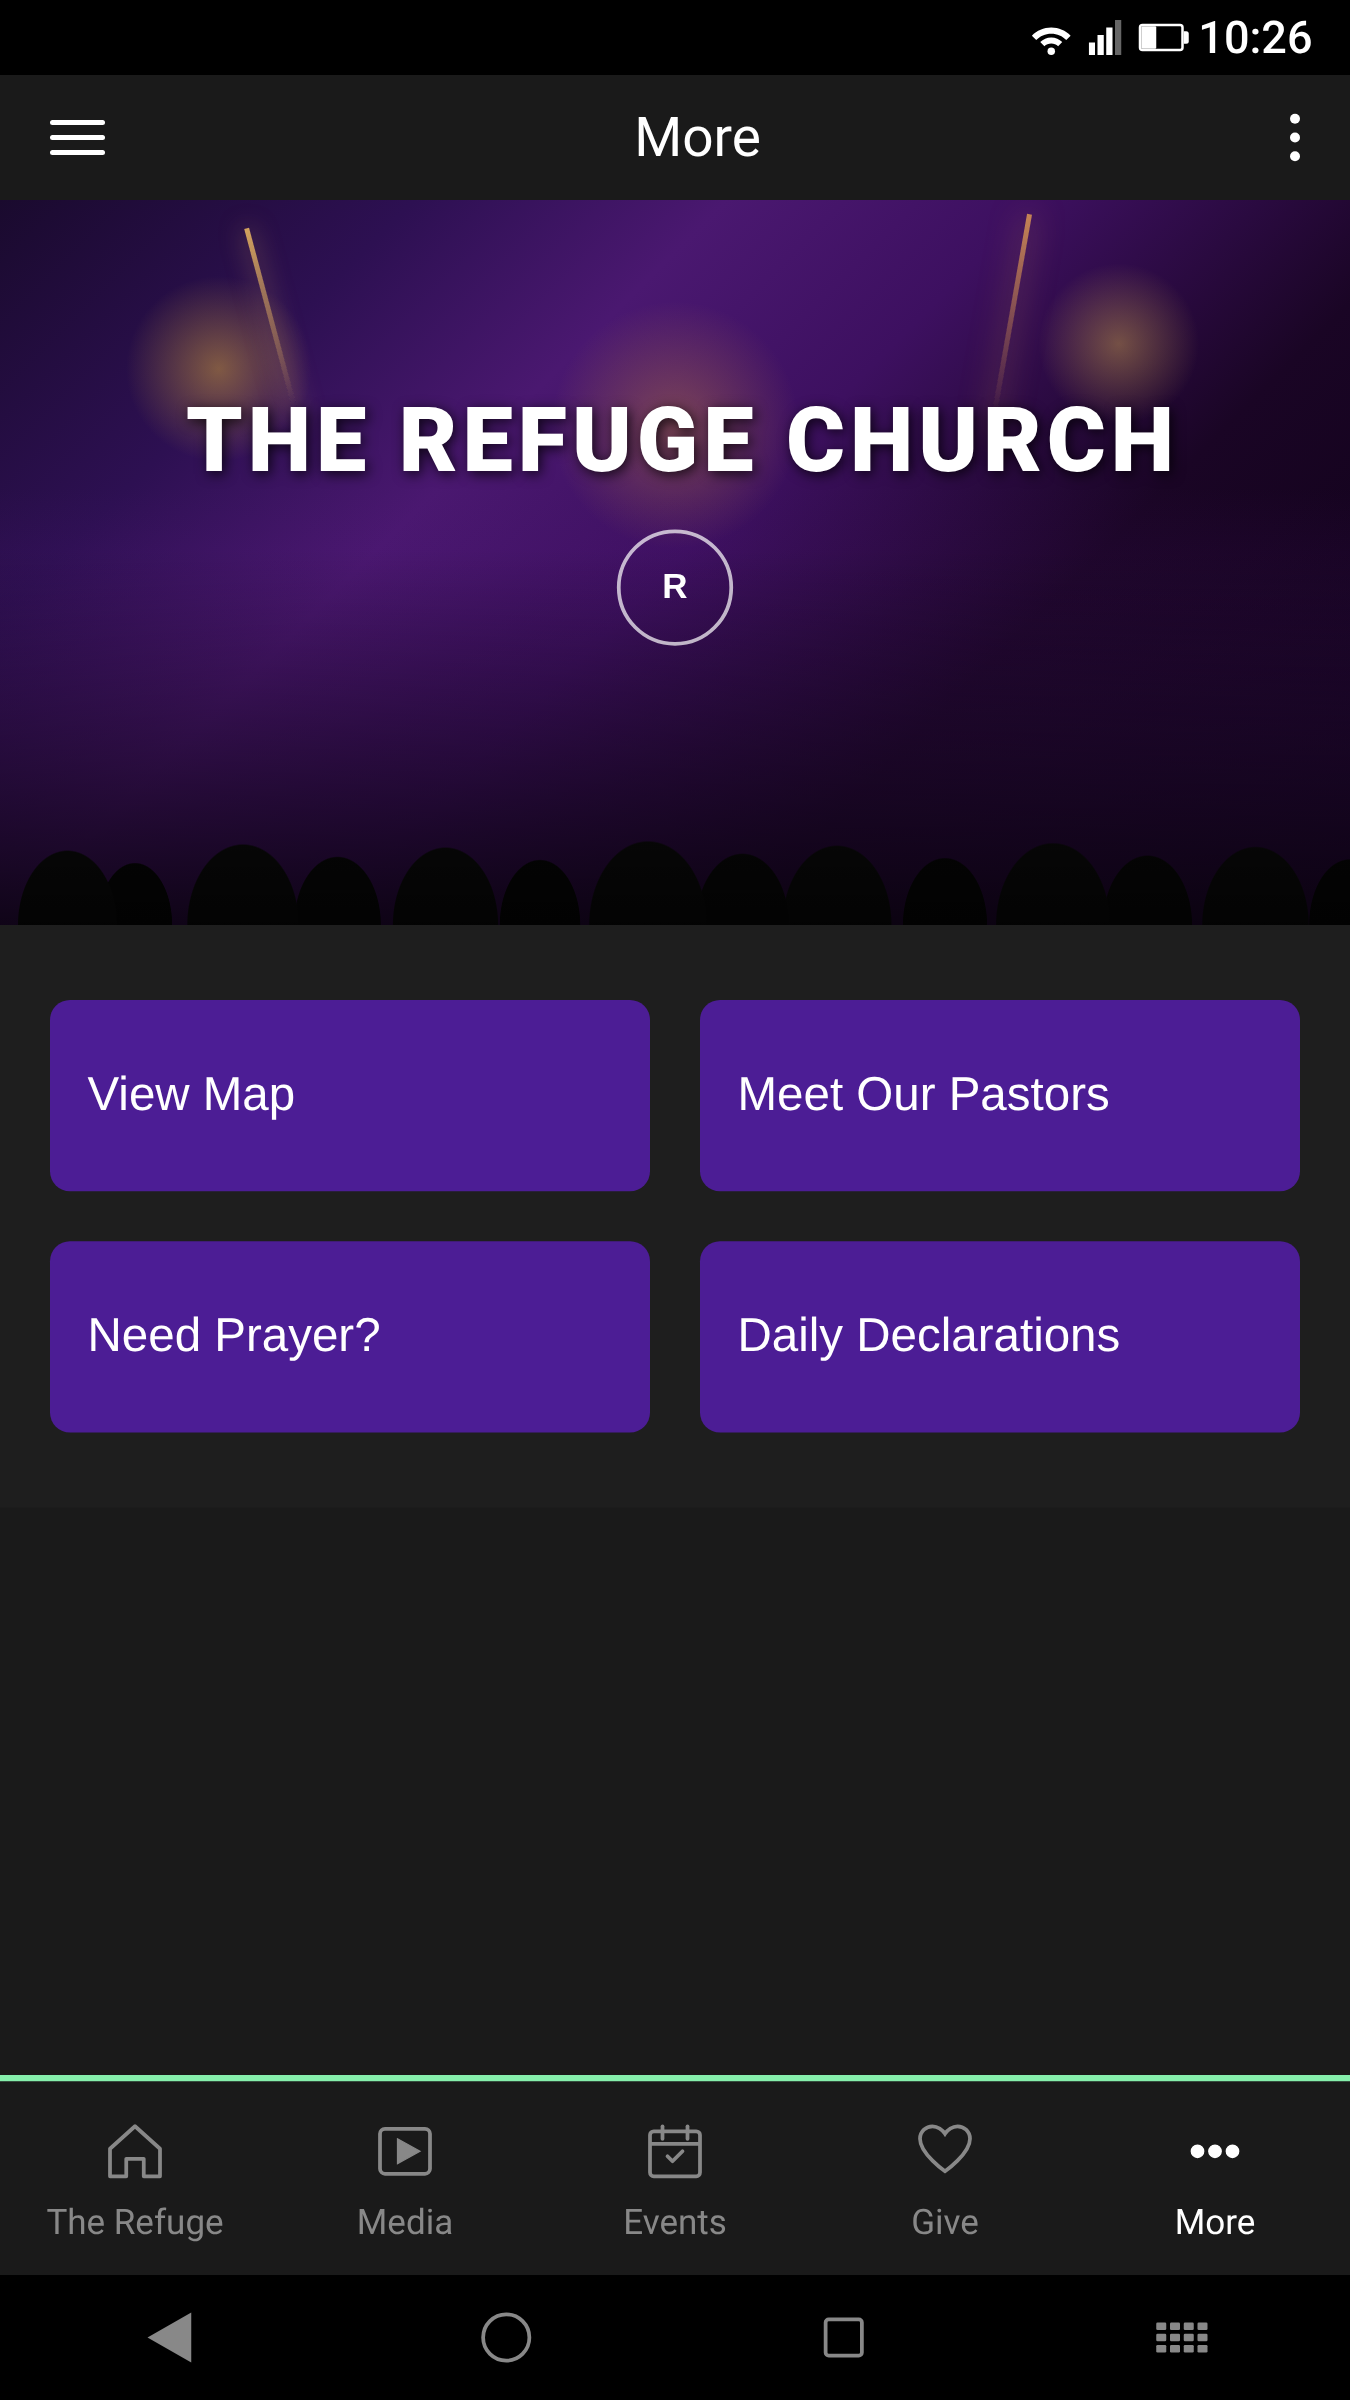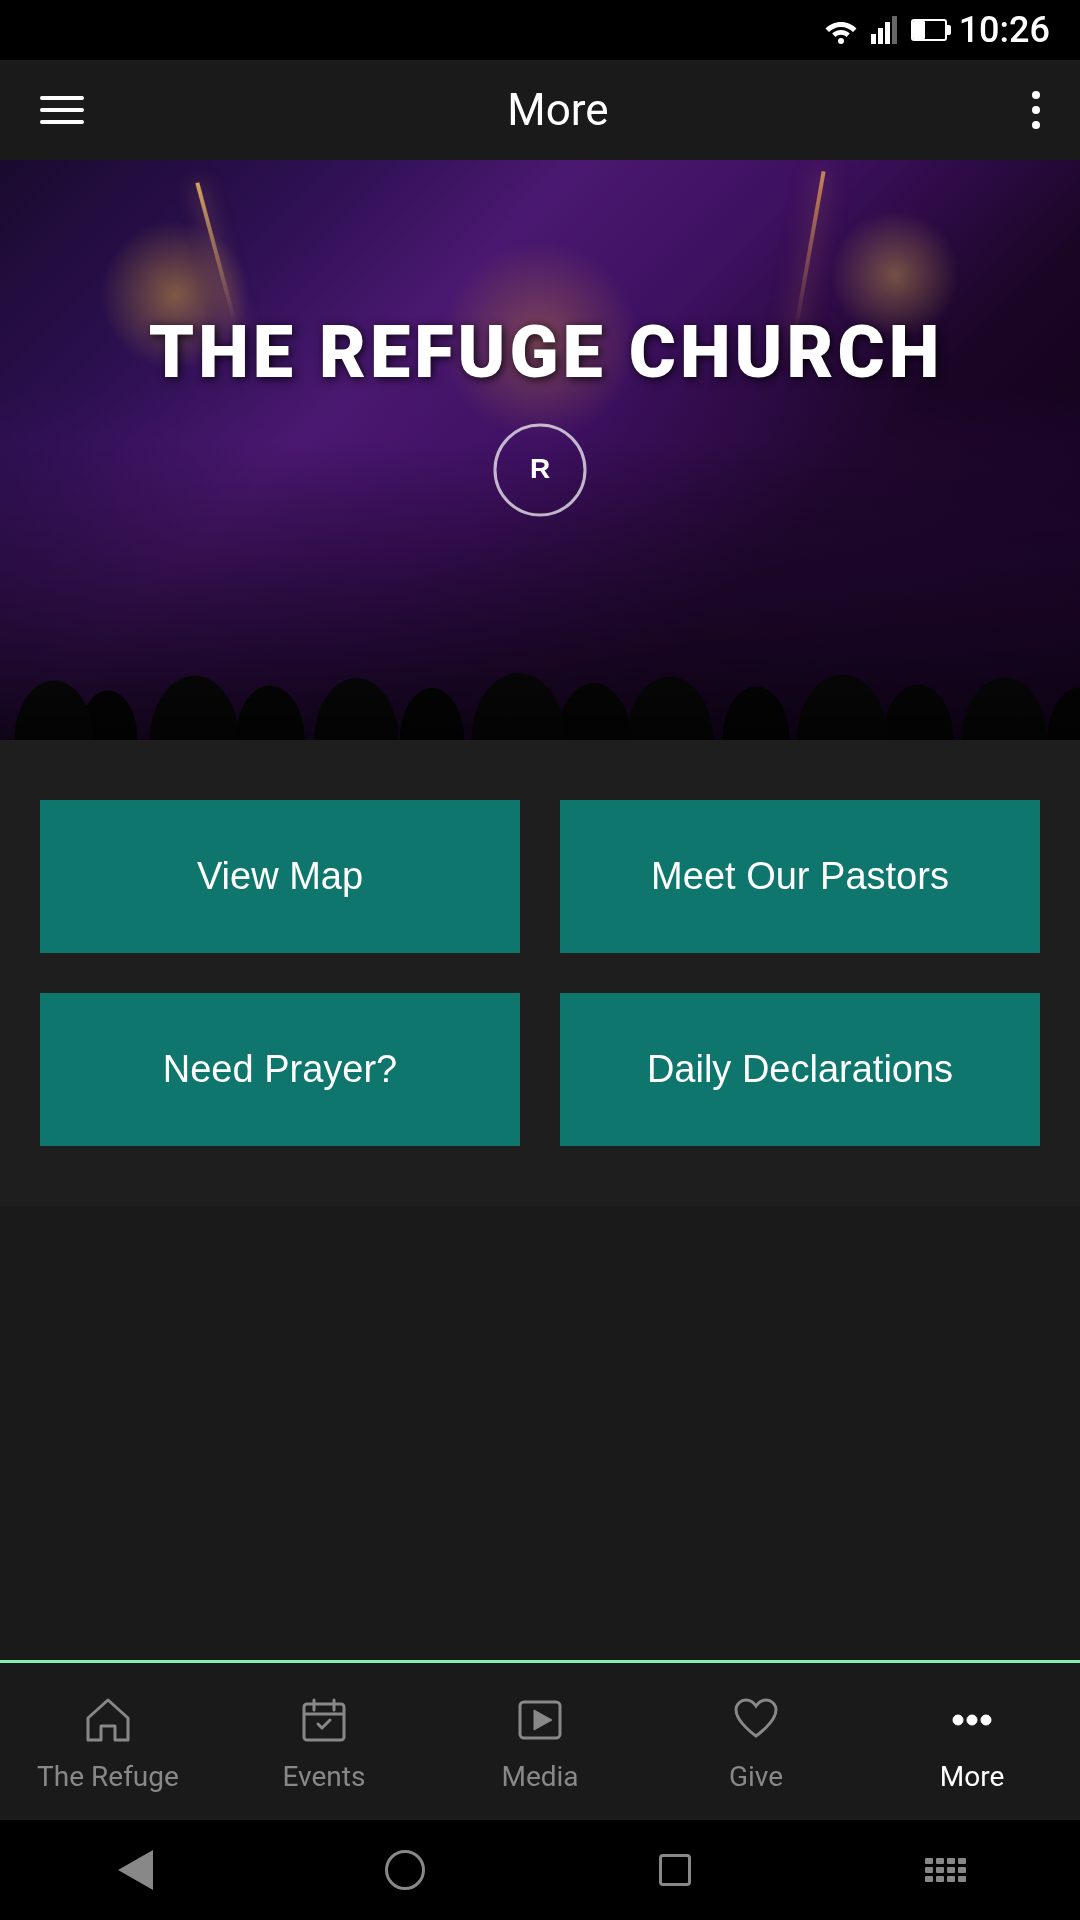--- a/index.html
+++ b/index.html
@@ -246,44 +246,44 @@
       flex: 1;
     }
 
     .button-grid {
       display: grid;
       grid-template-columns: 1fr 1fr;
       gap: 40px;
     }
 
     .action-button {
-      background-color: #0f766e;
+      background-color: #4c1d95;
       border: none;
-      border-radius: 0;
+      border-radius: 16px;
       padding: 55px 30px;
       color: white;
       font-size: 38px;
       font-weight: 400;
       cursor: pointer;
-      text-align: center;
+      text-align: left;
       transition: background-color 0.2s;
     }
 
     
     .bottom-nav {
       position: absolute;
       bottom: 100px;
       left: 0;
       right: 0;
       background-color: #1a1a1a;
       height: 160px;
       display: flex;
       align-items: center;
       justify-content: space-around;
-      border-top: 3px solid #86efac;
+      border-top: 5px solid #86efac;
     }
 
     .nav-item {
       display: flex;
       flex-direction: column;
       align-items: center;
       gap: 10px;
       cursor: pointer;
       padding: 10px 20px;
       flex: 1;
@@ -481,38 +481,38 @@
       <svg width="56" height="56" viewBox="0 0 56 56" fill="none">
         <path d="M8 26L28 8L48 26V48H35V34H21V48H8V26Z" stroke="#888" stroke-width="3" stroke-linejoin="round" fill="none"></path>
       </svg>
     </div>
     <span class="nav-label">The Refuge</span>
   </div>
 
   <div class="nav-item">
     <div class="nav-icon">
       <svg width="56" height="56" viewBox="0 0 56 56" fill="none">
+        <rect x="8" y="10" width="40" height="36" rx="4" stroke="#888" stroke-width="3" fill="none"></rect>
+        <polygon points="22,18 22,38 40,28" fill="#888"></polygon>
+      </svg>
+    </div>
+    <span class="nav-label">Media</span>
+  </div>
+
+  <div class="nav-item">
+    <div class="nav-icon">
+      <svg width="56" height="56" viewBox="0 0 56 56" fill="none">
         <rect x="8" y="12" width="40" height="36" rx="3" stroke="#888" stroke-width="3" fill="none"></rect>
         <line x1="8" y1="22" x2="48" y2="22" stroke="#888" stroke-width="3"></line>
         <line x1="18" y1="8" x2="18" y2="18" stroke="#888" stroke-width="3" stroke-linecap="round"></line>
         <line x1="38" y1="8" x2="38" y2="18" stroke="#888" stroke-width="3" stroke-linecap="round"></line>
         <path d="M22 32 L26 36 L34 28" stroke="#888" stroke-width="3" stroke-linecap="round" stroke-linejoin="round" fill="none"></path>
       </svg>
     </div>
     <span class="nav-label">Events</span>
-  </div>
-
-  <div class="nav-item">
-    <div class="nav-icon">
-      <svg width="56" height="56" viewBox="0 0 56 56" fill="none">
-        <rect x="8" y="10" width="40" height="36" rx="4" stroke="#888" stroke-width="3" fill="none"></rect>
-        <polygon points="22,18 22,38 40,28" fill="#888"></polygon>
-      </svg>
-    </div>
-    <span class="nav-label">Media</span>
   </div>
 
   <div class="nav-item">
     <div class="nav-icon">
       <svg width="56" height="56" viewBox="0 0 56 56" fill="none">
         <path d="M28 44 C28 44 8 30 8 18 C8 12 13 8 18 8 C22 8 26 11 28 14 C30 11 34 8 38 8 C43 8 48 12 48 18 C48 30 28 44 28 44Z" stroke="#888" stroke-width="3" fill="none"></path>
       </svg>
     </div>
     <span class="nav-label">Give</span>
   </div>

